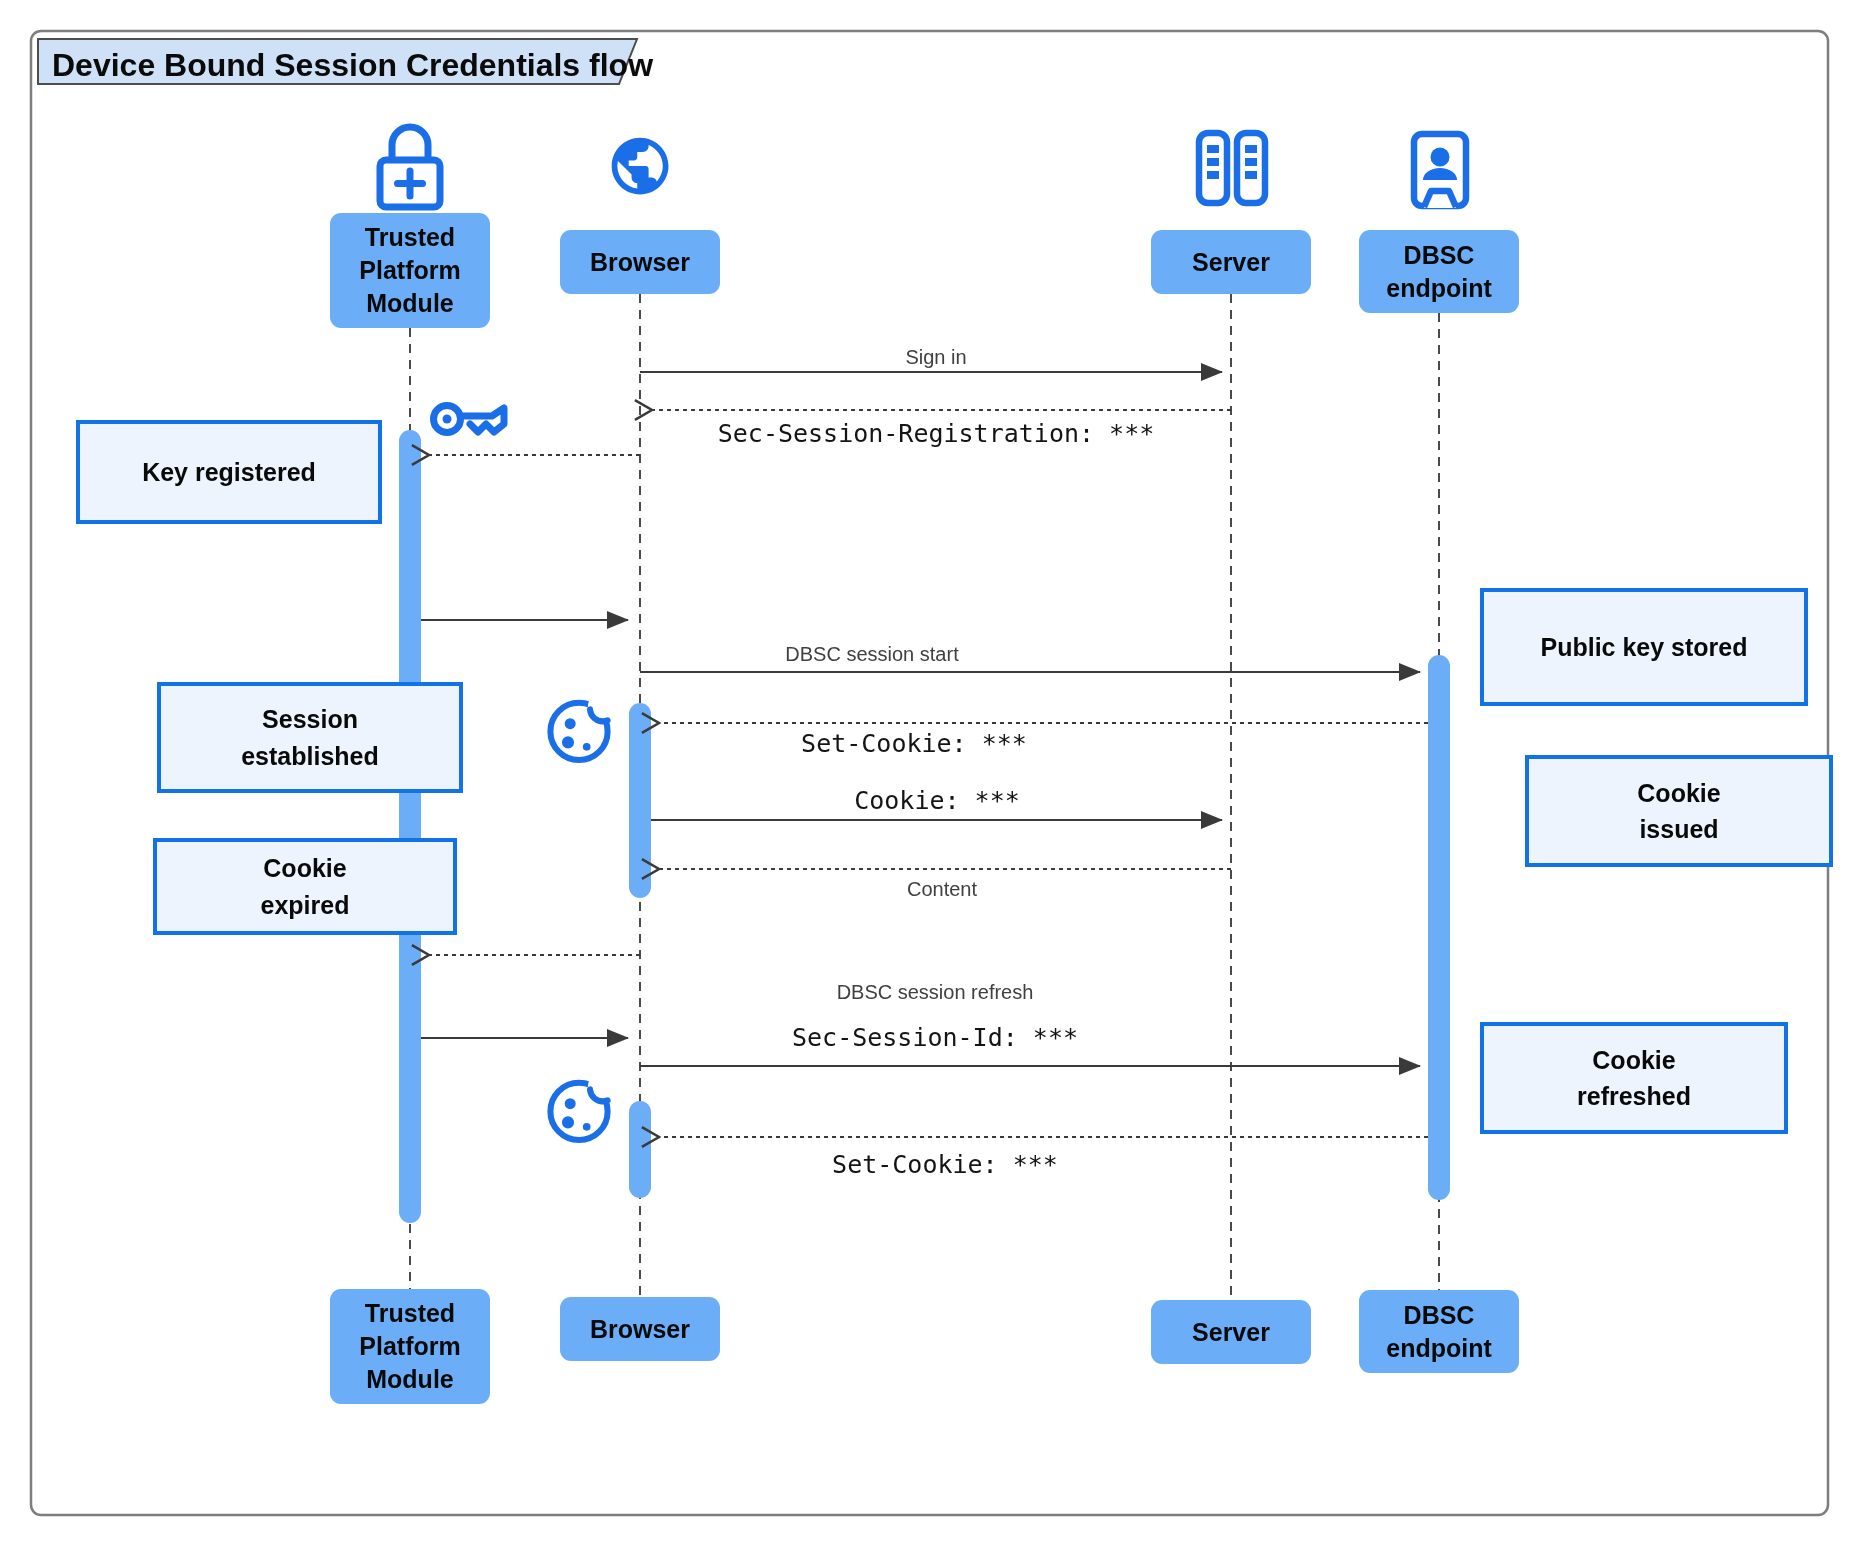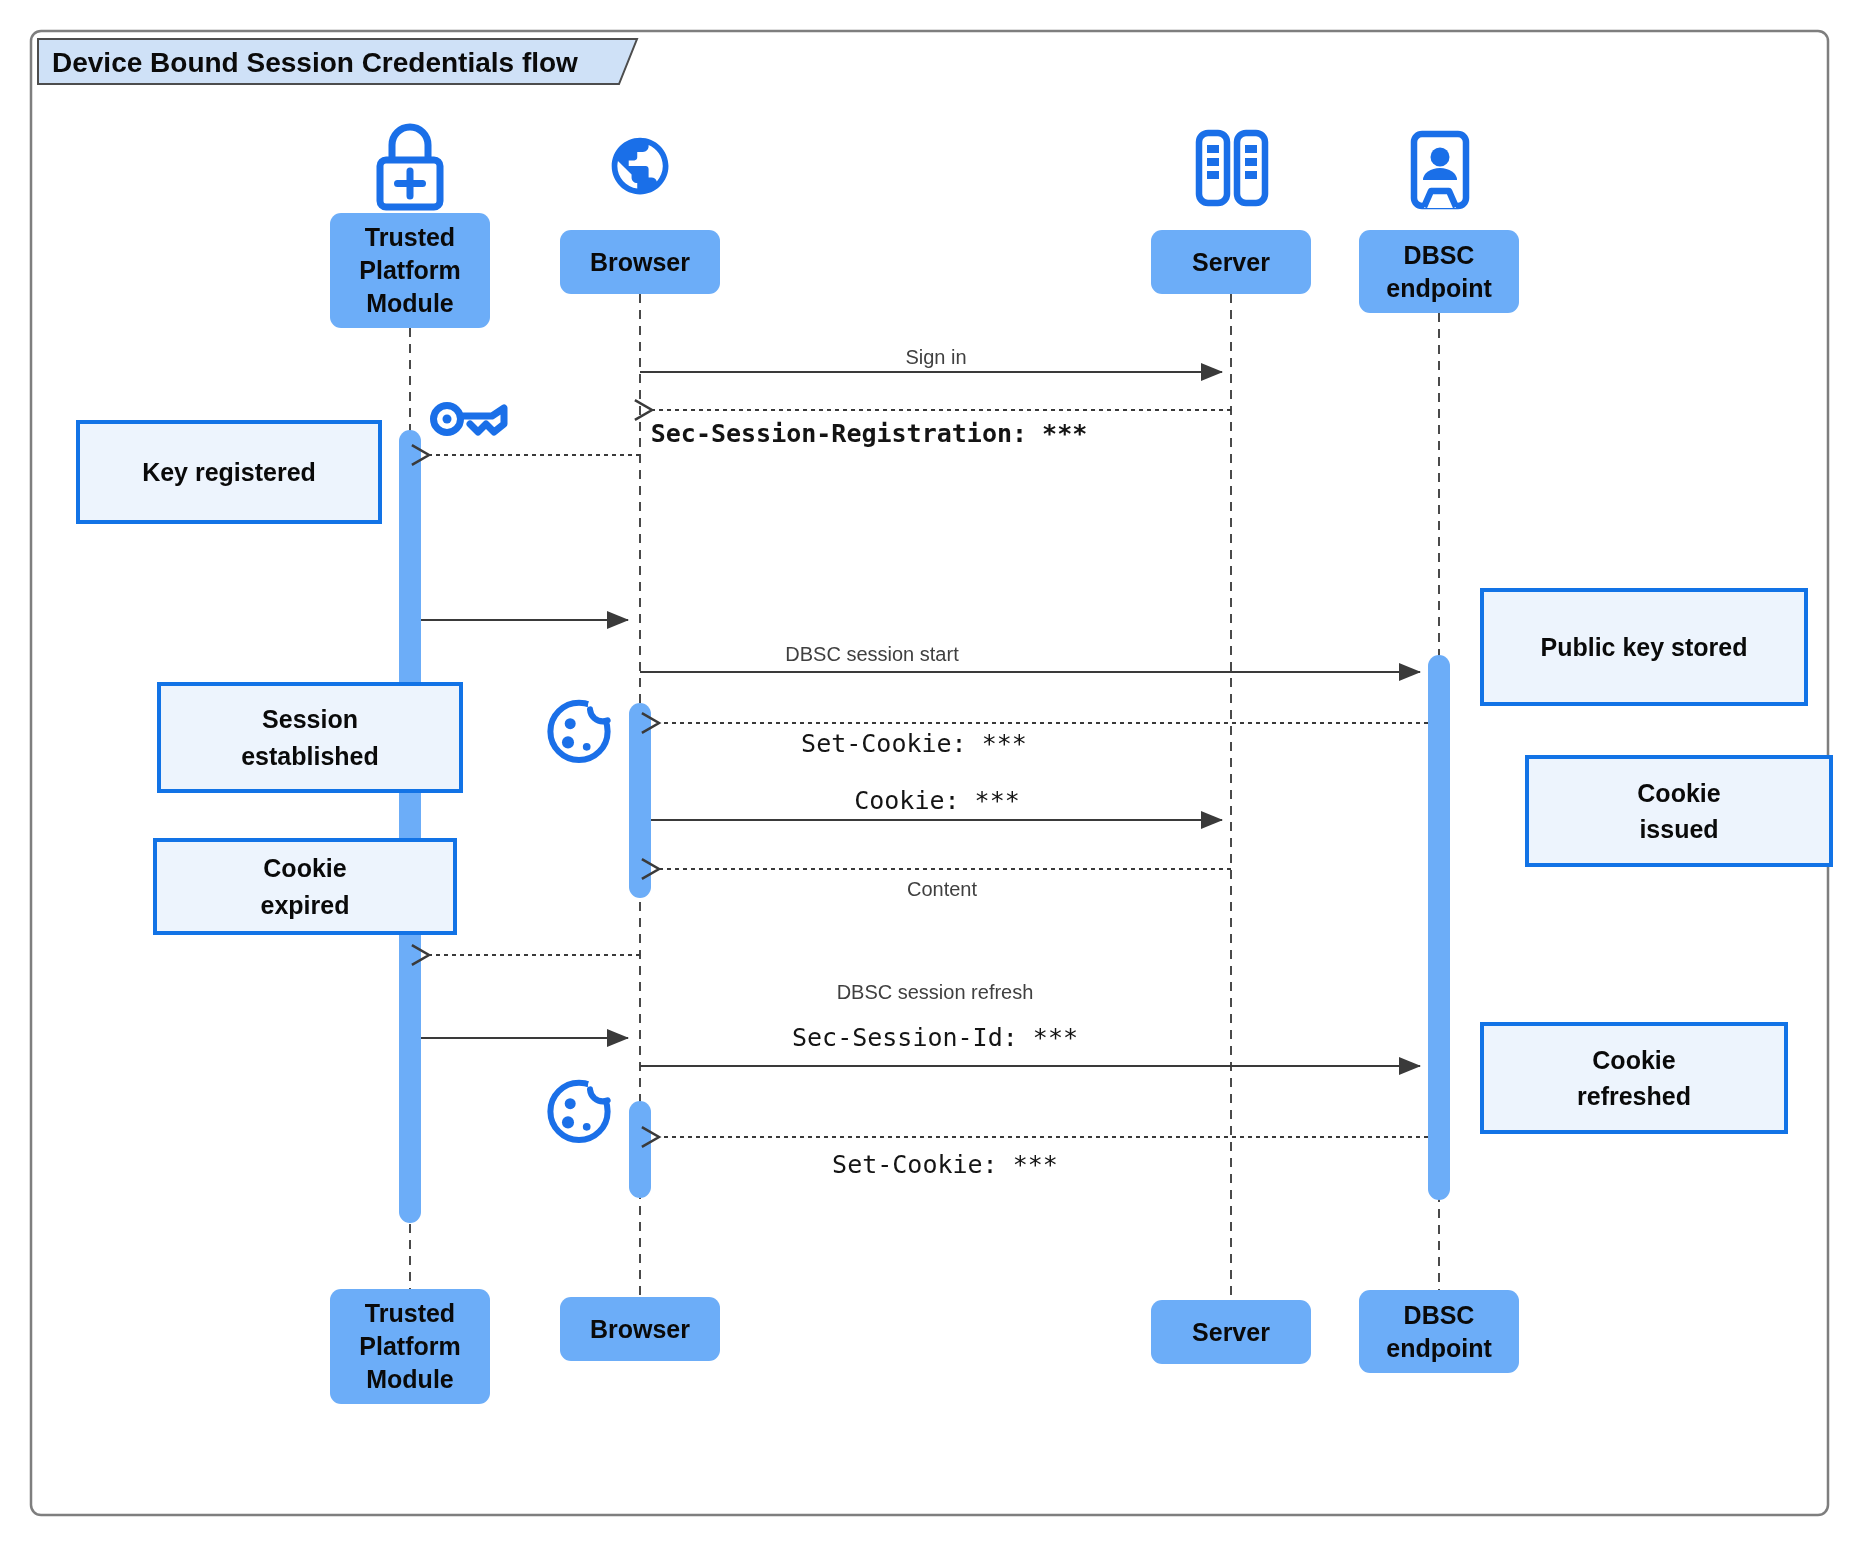--- a/index.html
+++ b/index.html
@@ -1,21 +1,21 @@
 <!DOCTYPE html>
 <html><head>
 <meta charset="utf-8">
 <style>
   html,body{margin:0;padding:0;background:#fff;}
   .stage{position:relative;width:1859px;height:1546px;background:#fff;
          font-family:"Liberation Sans","DejaVu Sans",sans-serif;overflow:hidden;}
   .layer{position:absolute;left:0;top:0;}
   .abs{position:absolute;box-sizing:border-box;}
   .ctr{transform:translate(-50%,-50%);white-space:nowrap;}
-  .ptitle{font-size:28px;font-weight:bold;color:#0b0b0b;}
+  .ptitle{font-size:32px;font-weight:bold;color:#0b0b0b;}
   .pbox{background:#6cadf8;border-radius:11px;display:flex;align-items:center;justify-content:center;
         text-align:center;font-weight:bold;font-size:25px;color:#0a0a0a;line-height:1.32;padding:2px 6px;}
   .note{background:#edf4fd;border:4px solid #1273e6;display:flex;align-items:center;justify-content:center;
         text-align:center;font-weight:bold;font-size:25px;color:#0a0a0a;line-height:1.45;}
   .mlabel{font-size:20px;color:#404040;}
   .mmono{font-family:"DejaVu Sans Mono","Liberation Mono",monospace;font-size:25px;color:#141414;}
 </style>
 </head>
 <body>
 
@@ -132,21 +132,21 @@
   <div class="abs pbox" style="left:1359px;top:1290px;width:160px;height:83px;padding:2px 20px;">DBSC endpoint</div>
 
   <div class="abs note" style="left:76px;top:420px;width:306px;height:104px;">Key registered</div>
   <div class="abs note" style="left:157px;top:658px;width:306px;height:111px;padding:0 40px;margin-top:24px;">Session established</div>
   <div class="abs note" style="left:153px;top:838px;width:304px;height:97px;padding:0 60px;">Cookie expired</div>
   <div class="abs note" style="left:1480px;top:588px;width:328px;height:118px;">Public key stored</div>
   <div class="abs note" style="left:1480px;top:755px;width:308px;height:112px;padding:0 80px;margin-left:45px;">Cookie issued</div>
   <div class="abs note" style="left:1480px;top:1022px;width:308px;height:112px;padding:0 60px;">Cookie refreshed</div>
 
   <div class="abs ctr mlabel" style="left:936px;top:357px;">Sign in</div>
-  <div class="abs ctr mmono" style="left:869px;top:433px;font-weight:bold;">Sec-Session-Registration: ***</div>
+  <div class="abs ctr mmono" style="left:936px;top:433px;">Sec-Session-Registration: ***</div>
   <div class="abs ctr mlabel" style="left:872px;top:654px;">DBSC session start</div>
   <div class="abs ctr mmono" style="left:914px;top:743px;">Set-Cookie: ***</div>
   <div class="abs ctr mmono" style="left:937px;top:800px;">Cookie: ***</div>
   <div class="abs ctr mlabel" style="left:942px;top:889px;">Content</div>
   <div class="abs ctr mlabel" style="left:935px;top:992px;">DBSC session refresh</div>
   <div class="abs ctr mmono" style="left:935px;top:1037px;text-align:center;">Sec-Session-Id: ***</div>
   <div class="abs ctr mmono" style="left:945px;top:1164px;">Set-Cookie: ***</div>
 
 </div>
 

